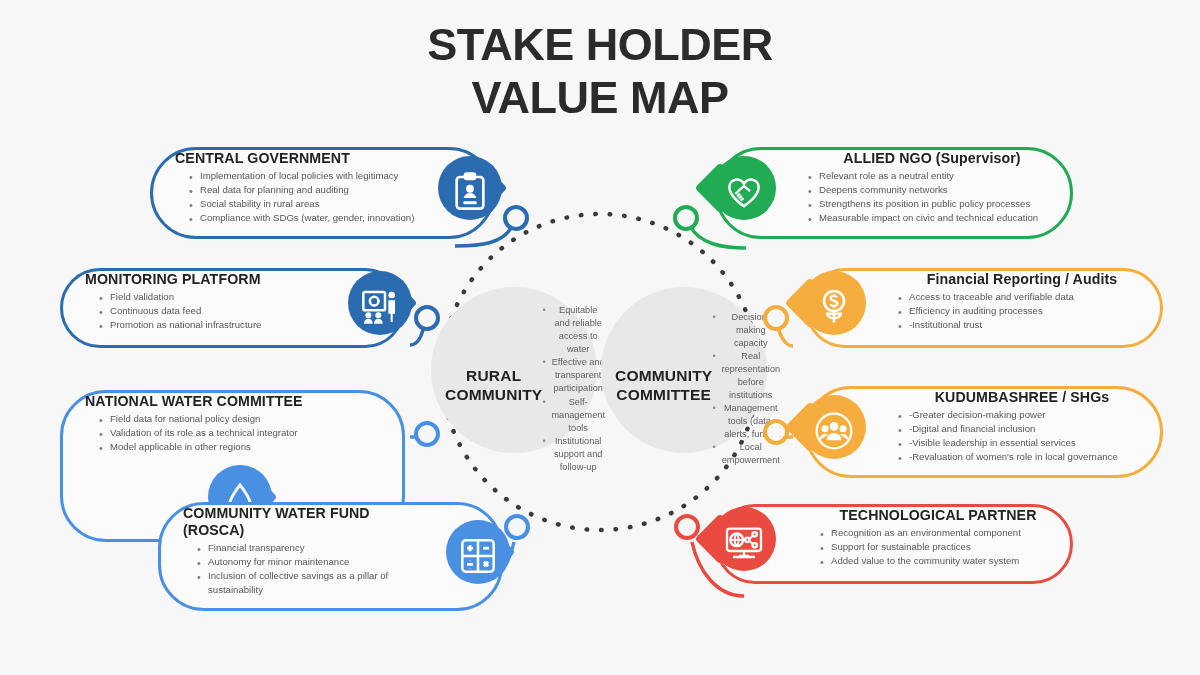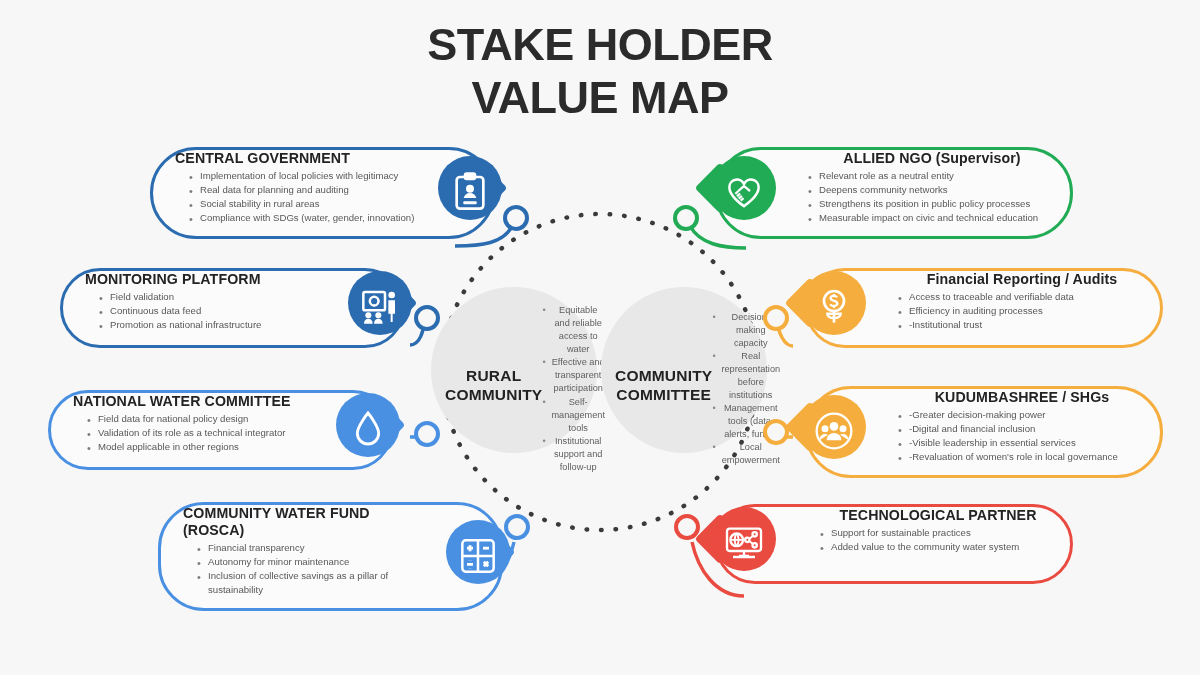--- a/index.html
+++ b/index.html
@@ -215,21 +215,21 @@
         <circle cx="19" cy="4.8" r="2" fill="#fff" stroke="none"></circle>
         <path d="M17 8h4v8h-1.4v5h-1.2v-5H17z" fill="#fff" stroke="none"></path>
         <circle cx="5" cy="17" r="1.8" fill="#fff" stroke="none"></circle>
         <circle cx="11" cy="17" r="1.8" fill="#fff" stroke="none"></circle>
         <path d="M2.4 22c0-2 1.2-3 2.6-3s2.6 1 2.6 3z" fill="#fff" stroke="none"></path>
         <path d="M8.4 22c0-2 1.2-3 2.6-3s2.6 1 2.6 3z" fill="#fff" stroke="none"></path>
       </svg>
     </div>
   </div>
 
-  <div class="card left t-blue" style="left:48px; top:390px; width:345px;">
+  <div class="card left t-blue" style="left:60px; top:390px; width:345px;flex-direction:column;">
     <div class="card-body">
       <div class="card-title">NATIONAL WATER COMMITTEE</div>
       <ul class="card-list">
         <li>Field data for national policy design</li>
         <li>Validation of its role as a technical integrator</li>
         <li>Model applicable in other regions</li>
       </ul>
     </div>
     <div class="badge">
       <div class="point"></div>
@@ -328,20 +328,21 @@
         <circle cx="17.4" cy="10.6" r="2.1" fill="#fff" stroke="none"></circle>
         <path d="M20.8 17.6c0-2.3-1.5-3.8-3.4-3.8-.7 0-1.3.2-1.8.5" fill="#fff" stroke="none"></path>
       </svg>
     </div>
   </div>
 
   <div class="card right t-red" style="left:715px; top:504px; width:358px;">
     <div class="card-body">
       <div class="card-title">TECHNOLOGICAL PARTNER</div>
       <ul class="card-list">
+        <li>Recognition as an environmental component</li>
         <li>Support for sustainable practices</li>
         <li>Added value to the community water system</li>
       </ul>
     </div>
     <div class="badge">
       <div class="point"></div>
         <div class="disc"></div>
       <svg viewBox="0 0 24 24" fill="none" stroke="#fff" stroke-width="1.4">
         <rect x="1.8" y="3.4" width="20.4" height="13.4" rx="1.6"></rect>
         <path d="M9 19.8h6M12 16.8v3" stroke-width="1.4"></path>

